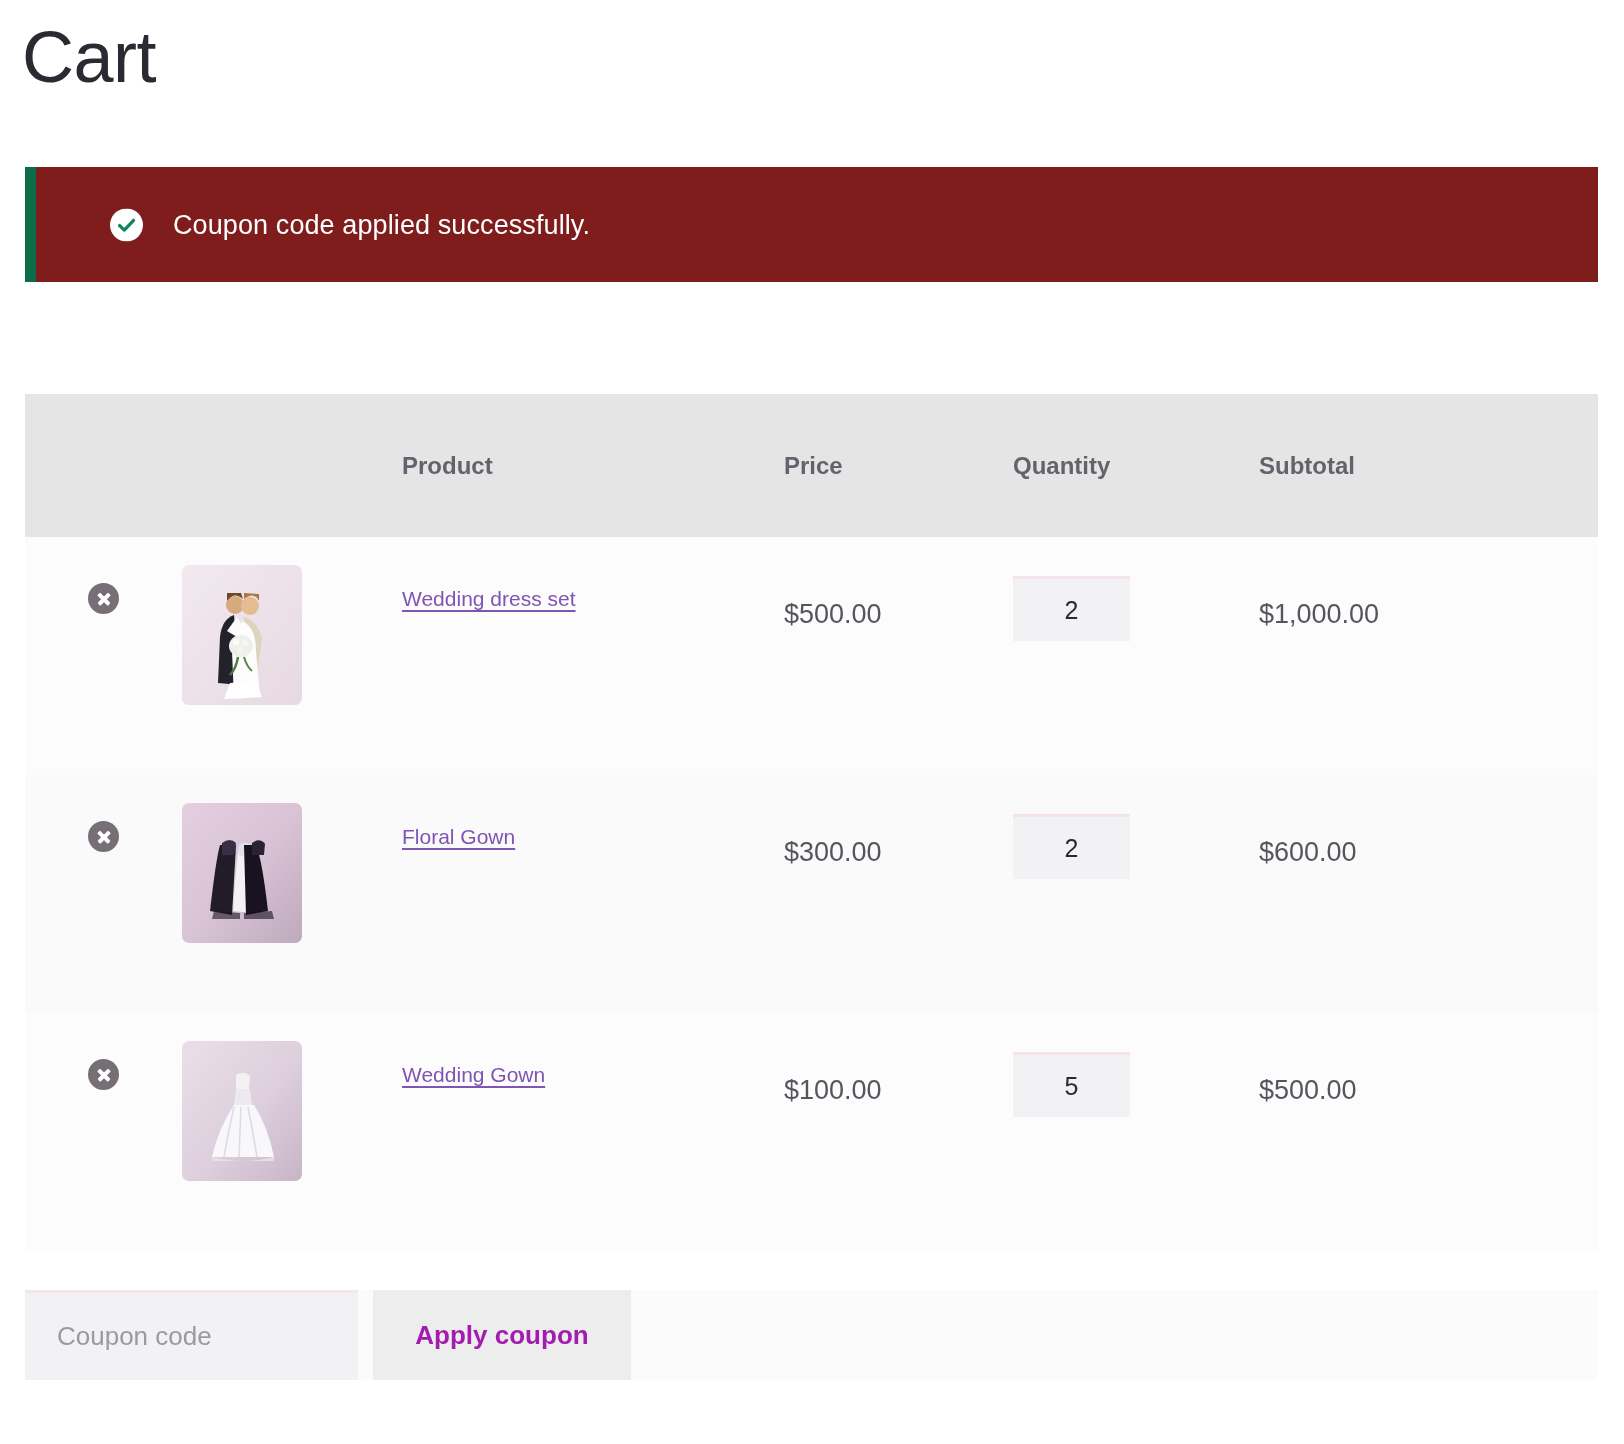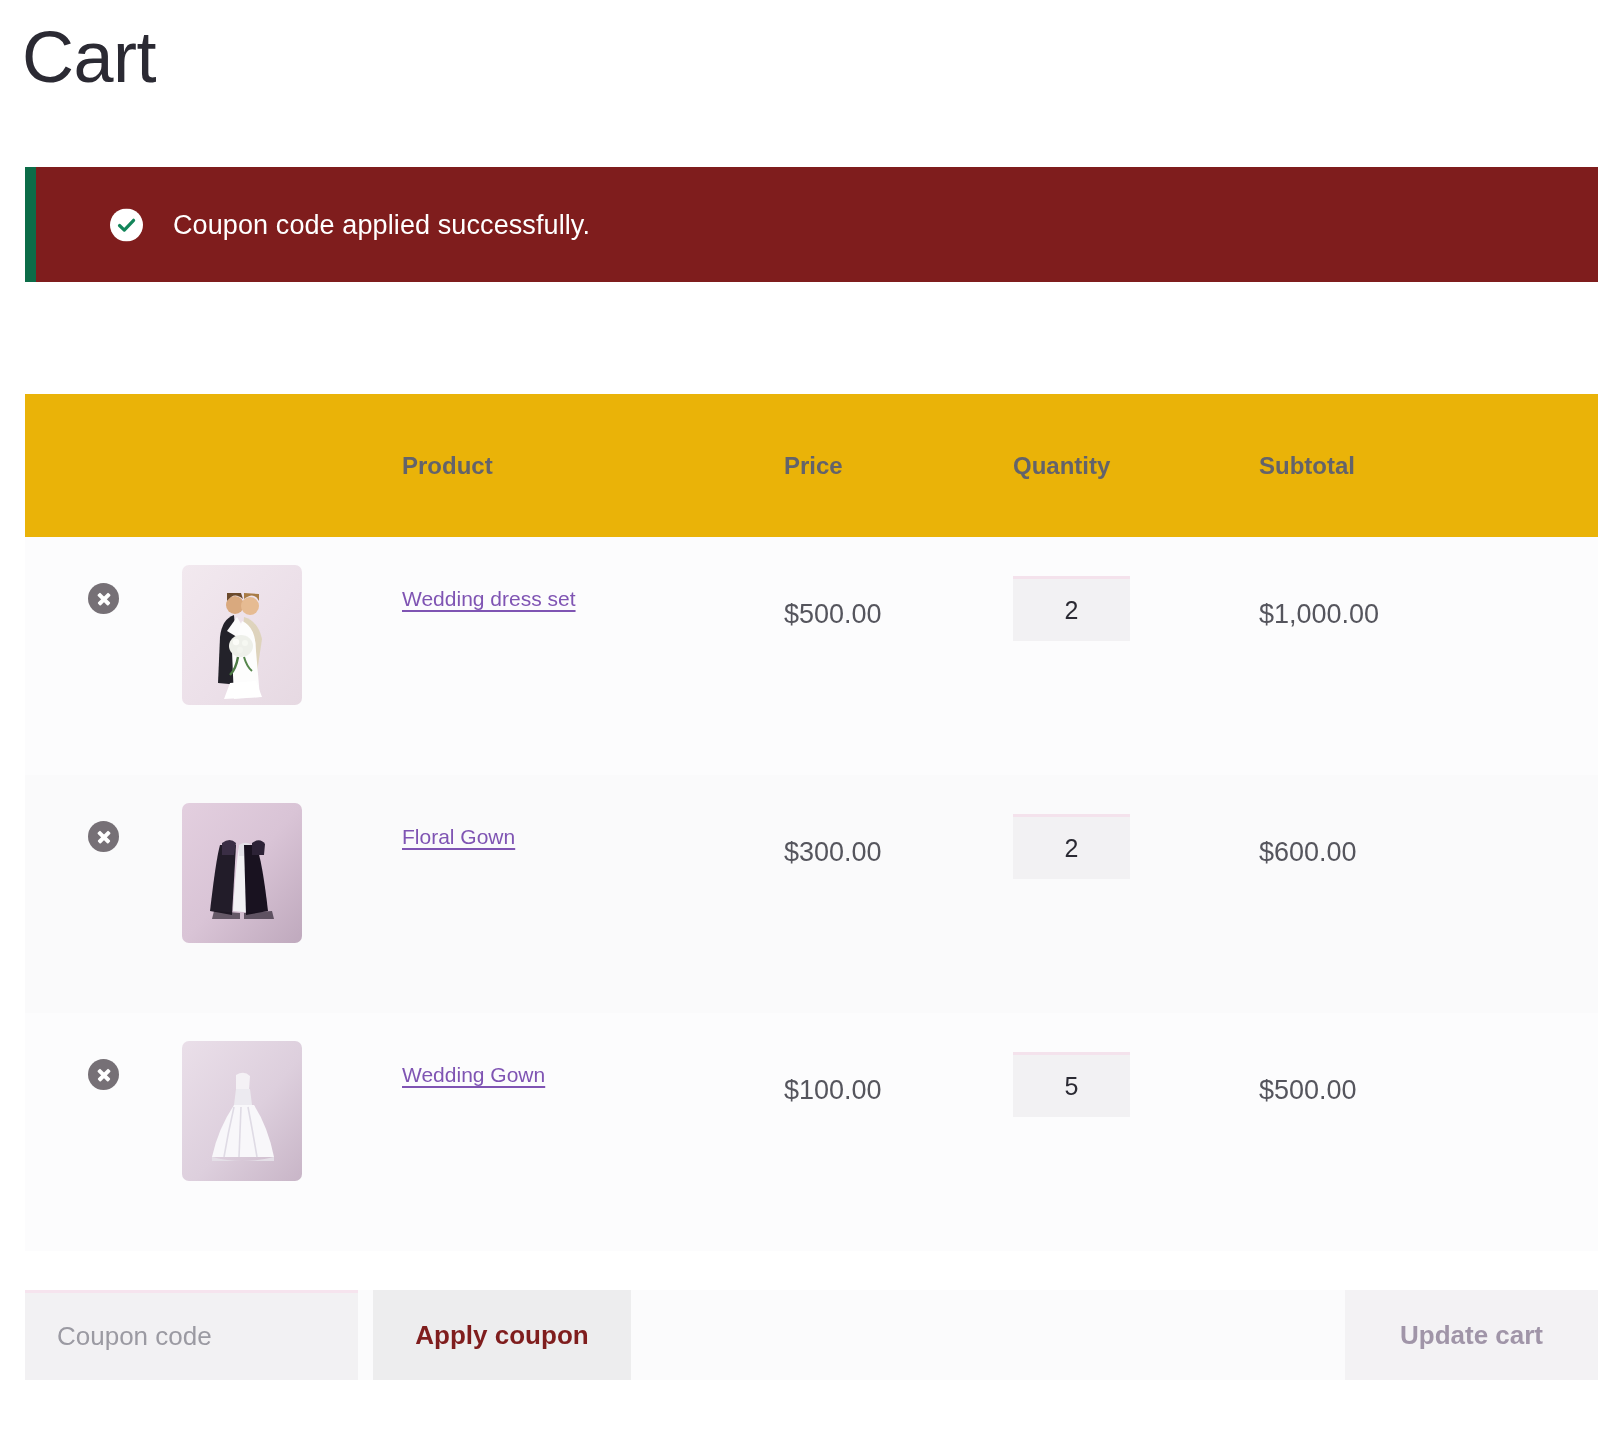--- a/index.html
+++ b/index.html
@@ -65,21 +65,21 @@
   
   .cart-table {
     position: absolute;
     left: 25px;
     top: 394px;
     width: 1573px;
     border-collapse: collapse;
     table-layout: fixed;
   }
   .cart-table thead th {
-    background: #eab308;
+    background: #e5e5e5;
     height: 143px;
     font-size: 24px;
     font-weight: 700;
     color: #63636b;
     text-align: left;
     vertical-align: middle;
     padding: 0;
   }
   .col-remove  { width: 150px; }
   .col-thumb   { width: 227px; }
@@ -192,21 +192,21 @@
   .apply-btn {
     position: absolute;
     left: 348px; top: 0;
     width: 258px;
     height: 90px;
     background: #ededee;
     border: none;
     font-family: "Liberation Sans", "DejaVu Sans", sans-serif;
     font-size: 26px;
     font-weight: 700;
-    color: #7f1d1d;
+    color: #a21caf;
     cursor: pointer;
   }
 
   .update-btn {
     position: absolute;
     right: 0; top: 0;
     width: 253px;
     height: 90px;
     background: #f3f2f4;
     border: none;
@@ -378,14 +378,13 @@
       <td>
         <span class="money">$500.00</span>
       </td>
     </tr>
   </tbody>
 </table>
 
 <div class="coupon-row">
   <input class="coupon-input" type="text" placeholder="Coupon code" style="">
   <button class="apply-btn">Apply coupon</button>
-  <button class="update-btn">Update cart</button>
 </div>
 
 </body></html>

